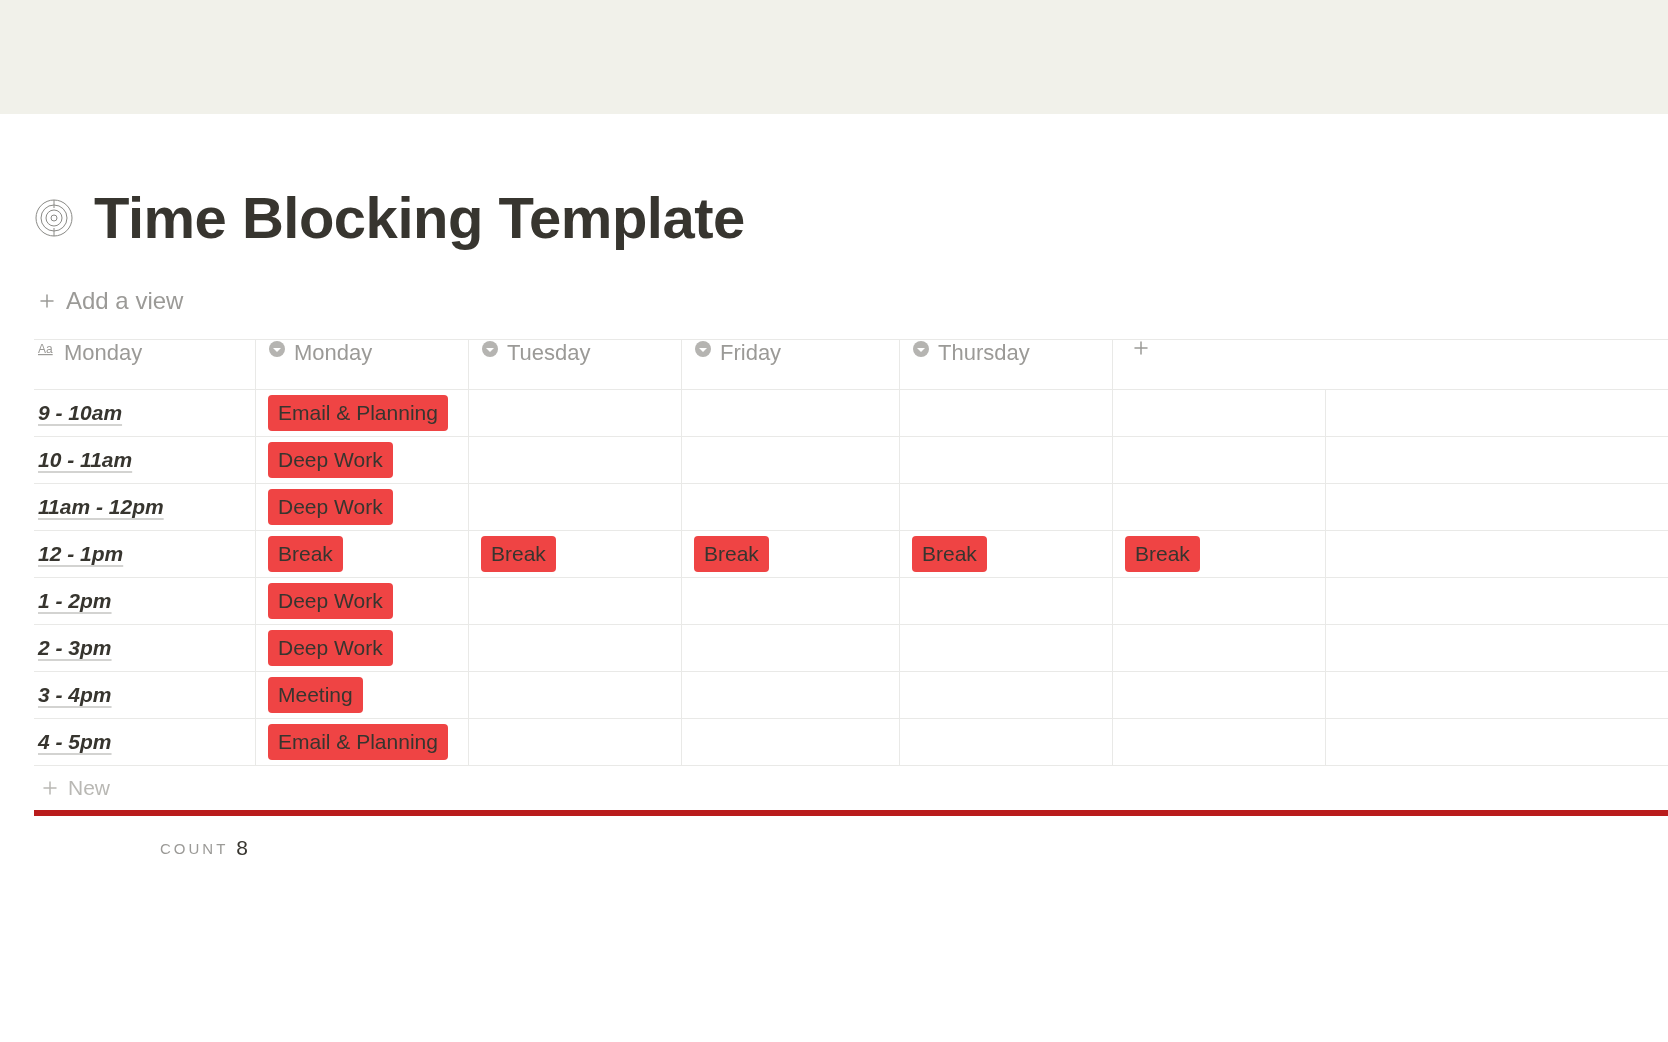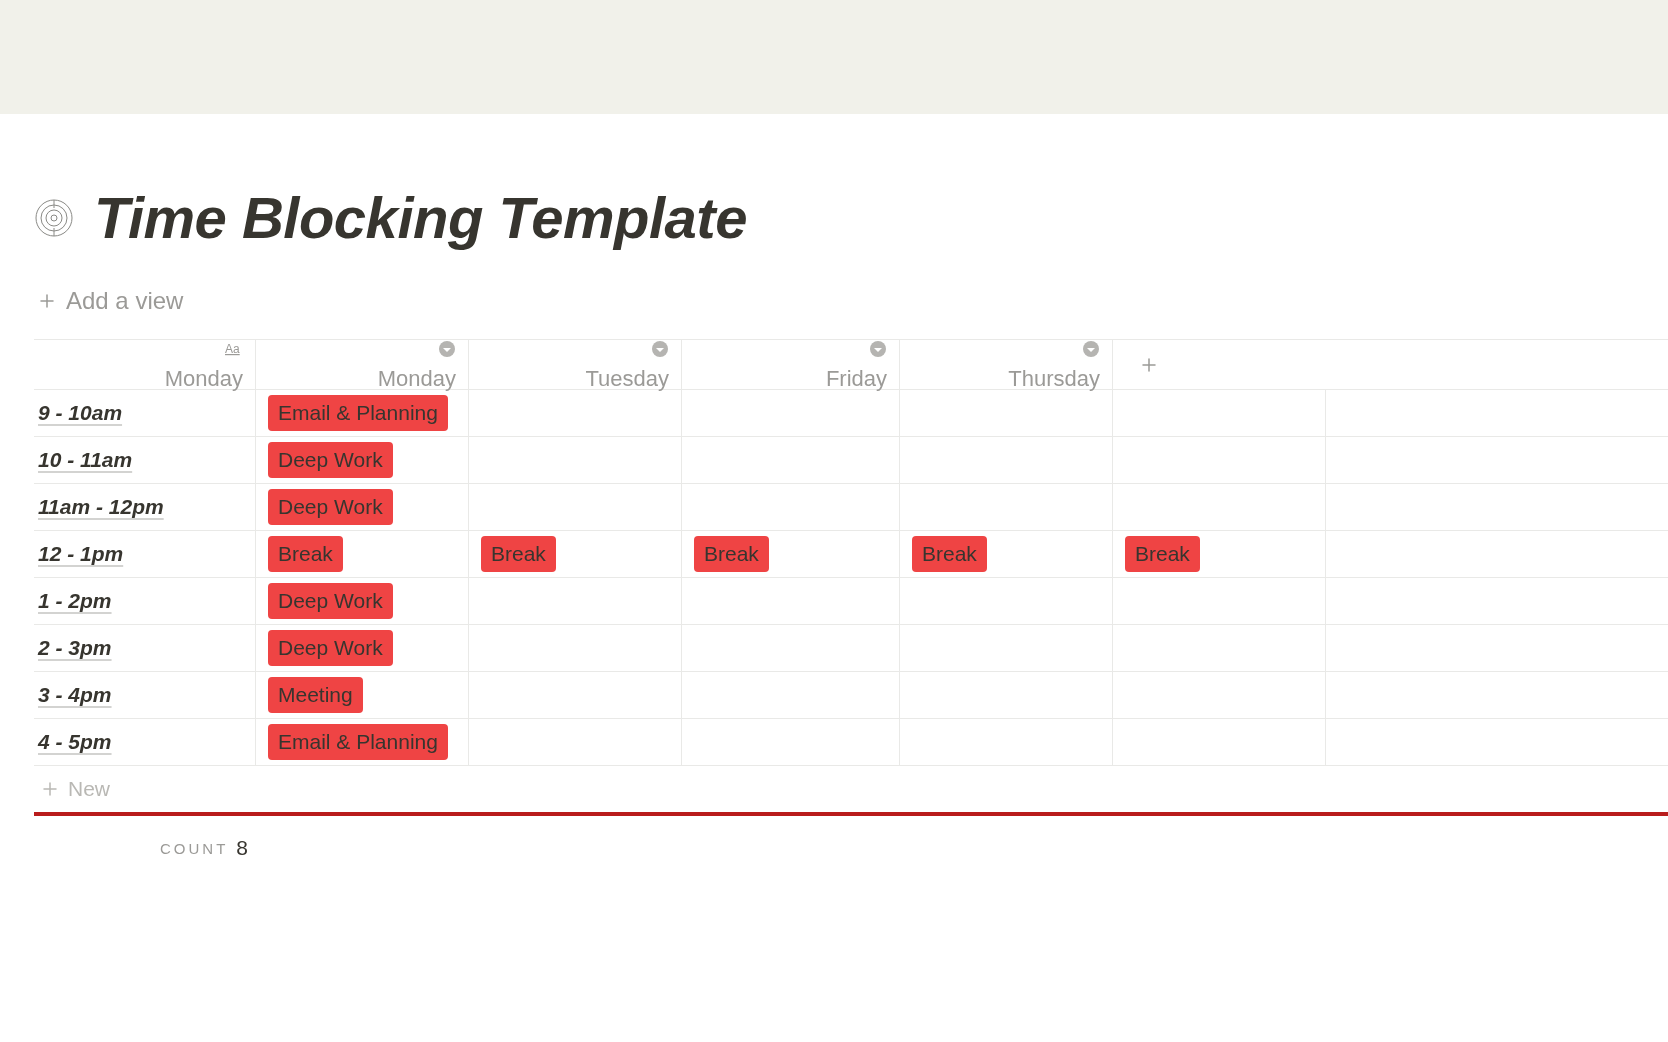--- a/index.html
+++ b/index.html
@@ -19,21 +19,20 @@
     }
     .page-content {
       padding: 0px 0 0 34px;
     }
     .title-row {
       display: flex;
       align-items: center;
       gap: 20px;
       margin-bottom: 30px;
       margin-top: 70px;
-      font-style: italic;
     }
     .page-icon {
       width: 40px;
       height: 40px;
       display: flex;
       align-items: center;
       justify-content: center;
     }
     .page-title {
       font-size: 58px;
@@ -63,28 +62,27 @@
       border-top: 1px solid #e9e9e7;
     }
     .table-header {
       display: flex;
       height: 50px;
       align-items: stretch;
       border-bottom: 1px solid #e9e9e7;
     }
     .th {
       display: flex;
-      align-items: flex-end;
+      align-items: flex-start;
       gap: 8px;
       padding: 0 12px;
       color: #9b9a97;
       font-size: 22px;
       border-right: 1px solid #e9e9e7;
       cursor: pointer;
-      flex-direction: column;
     }
     .th.blocks-col { width: 222px; padding-left: 4px; }
     .th.day-col { width: 213px; }
     .th.wed-col { width: 218px; }
     .th.add-col { width: 56px; border-right: none; justify-content: center; }
     .th .col-icon {
       width: 18px;
       height: 18px;
       display: inline-flex;
       align-items: center;
@@ -131,21 +129,21 @@
     .tag.gray { background: #ef4444; }
     .tag.green { background: #ef4444; }
     .new-row {
       display: flex;
       align-items: center;
       gap: 10px;
       height: 50px;
       padding-left: 8px;
       color: #b9b8b4;
       font-size: 21px;
-      border-bottom: 4px solid #b91c1c;
+      border-bottom: 6px solid #b91c1c;
       cursor: pointer;
     }
     .count-row {
       display: flex;
       align-items: center;
       gap: 8px;
       padding: 20px 0 0 126px;
       color: #9b9a97;
     }
     .count-label {

